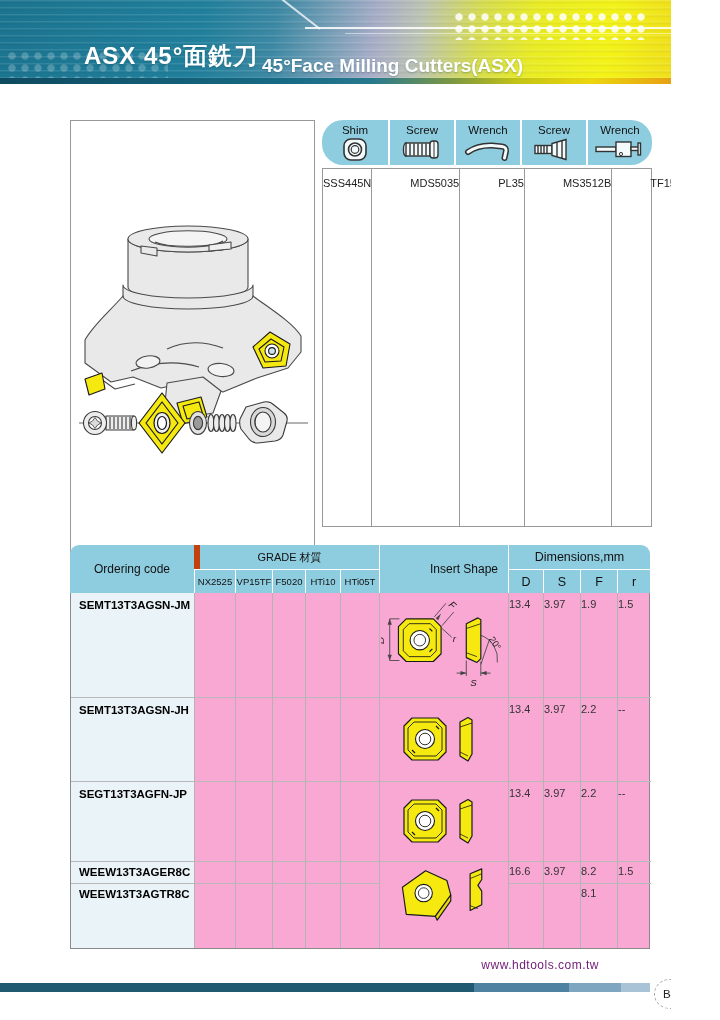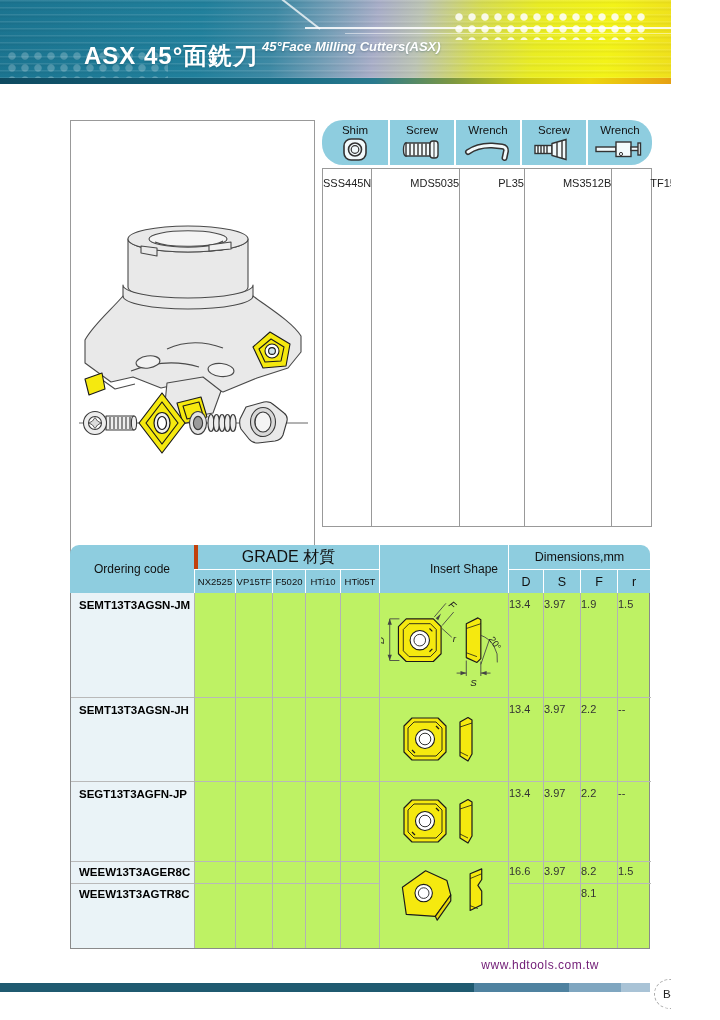--- a/index.html
+++ b/index.html
@@ -19,21 +19,21 @@
     background-image:radial-gradient(circle at 4px 4px, rgba(255,255,255,0.22) 3.2px, rgba(255,255,255,0) 4.2px);
     background-size:13px 12px; }
   .hline1 { position:absolute; left:305px; top:27px; width:415px; height:2px; background:rgba(255,255,255,0.85); }
   .hline2 { position:absolute; left:345px; top:33px; width:375px; height:1px; background:rgba(255,255,255,0.5); }
   .dline  { position:absolute; left:272px; top:28px; width:48px; height:2px; background:rgba(255,255,255,0.75);
     transform:rotate(38deg); transform-origin:right center; }
   .banner-bottom { position:absolute; left:0; bottom:0; width:100%; height:6px;
     background:linear-gradient(90deg,#0e4a60 0%,#176b85 40%,#2a7a8e 52%,#7e9840 63%,#c4c414 72%,#ecd60e 82%,#e8a612 92%,#cf7c14 100%); }
   .title-zh { position:absolute; left:84px; top:40px; color:#fff; font-weight:bold; font-size:24px; letter-spacing:1px;
     text-shadow:0 1px 2px rgba(0,60,80,0.35); }
-  .title-en { position:absolute; left:262px; top:39px; color:#fff; font-weight:bold; font-style:italic; font-size:13px;
+  .title-en { position:absolute; left:262px; top:55px; color:#fff; font-weight:bold; font-size:19px;
     text-shadow:0 1px 2px rgba(0,60,80,0.3); }
 
   
   .product-box { position:absolute; left:70px; top:120px; width:245px; height:435px; border:1px solid #999; background:#fff; }
 
   
   .parts { position:absolute; left:322px; top:120px; width:330px; }
   .parts-head { display:flex; height:45px; border-radius:21px; overflow:hidden; background:#8ecddf; }
   .parts-head .pcell { width:66px; text-align:center; padding-top:4px; }
   .parts-head .pcell + .pcell { border-left:2px solid #fff; }
@@ -42,28 +42,28 @@
   .parts-body { margin-top:3px; height:359px; border:1px solid #999; display:flex; background:#fff; }
   .parts-body .pcol { flex:1; text-align:left; padding-top:8px; font-size:11px; color:#222; }
   .parts-body .pcol + .pcol { border-left:1px solid #999;padding-left:38px; }
 
   
   .mtable { position:absolute; left:70px; top:545px; width:580px; }
   .mhead { display:grid; grid-template-columns:124px 41px 37px 33px 35px 39px 129px 35px 37px 37px 33px;
     grid-template-rows:24px 24px; background:#8ecddf; border-radius:9px 9px 0 0; overflow:hidden; color:#111; }
   .mhead > div { display:flex; align-items:center; justify-content:center; }
   .h-code   { grid-column:1; grid-row:1/3; font-size:12px; }
-  .h-grade  { grid-column:2/7; grid-row:1; font-size:16px; border-left:4px solid #c2410c; }
+  .h-grade  { grid-column:2/7; grid-row:1; font-size:11px; border-left:6px solid #c2410c; }
   .h-g      { grid-row:2; font-size:9.5px; border-left:1px solid #fff; border-top:1px solid #fff; }
   .h-insert { grid-column:7; grid-row:1/3; font-size:12px; border-left:1px solid #fff;padding-left:40px; }
   .h-dims   { grid-column:8/12; grid-row:1; font-size:12.5px; border-left:1px solid #fff; }
   .h-dim    { grid-row:2; font-size:12.5px; border-left:1px solid #fff; border-top:1px solid #fff; }
 
   .mbody { display:grid; grid-template-columns:124px 41px 37px 33px 35px 39px 129px 35px 37px 37px 33px;
-    grid-template-rows:105px 84px 80px 22px 64px; border:1px solid #8a8a8a; border-top:none; background:#bef264; }
+    grid-template-rows:105px 84px 80px 22px 64px; border:1px solid #8a8a8a; border-top:none; background:#f9a8d4; }
   .mbody > div { border-right:1px solid #b3b3b3; border-bottom:1px solid #b9b9b9; min-width:0; }
   .mbody > .lastcol { border-right:none; }
   .mbody > .lastrow { border-bottom:none; }
   .cell-code { background:#eaf3f7; font-weight:bold; font-size:11.5px; color:#000; padding:6px 2px 0 8px; }
   .cell-grade { text-align:center; }
   .dot { width:10px; height:10px; border-radius:50%; margin:6px auto 0; }
   .dot.on { background:#2e2e2e; }
   .cell-dim { text-align:left; font-size:11px; color:#333; padding-top:5px; }
   .cell-insert { display:flex; align-items:center; justify-content:center; }
   .cell-insert.span45 { grid-column:7; grid-row:4/6; align-items:flex-start; padding-top:4px; }

